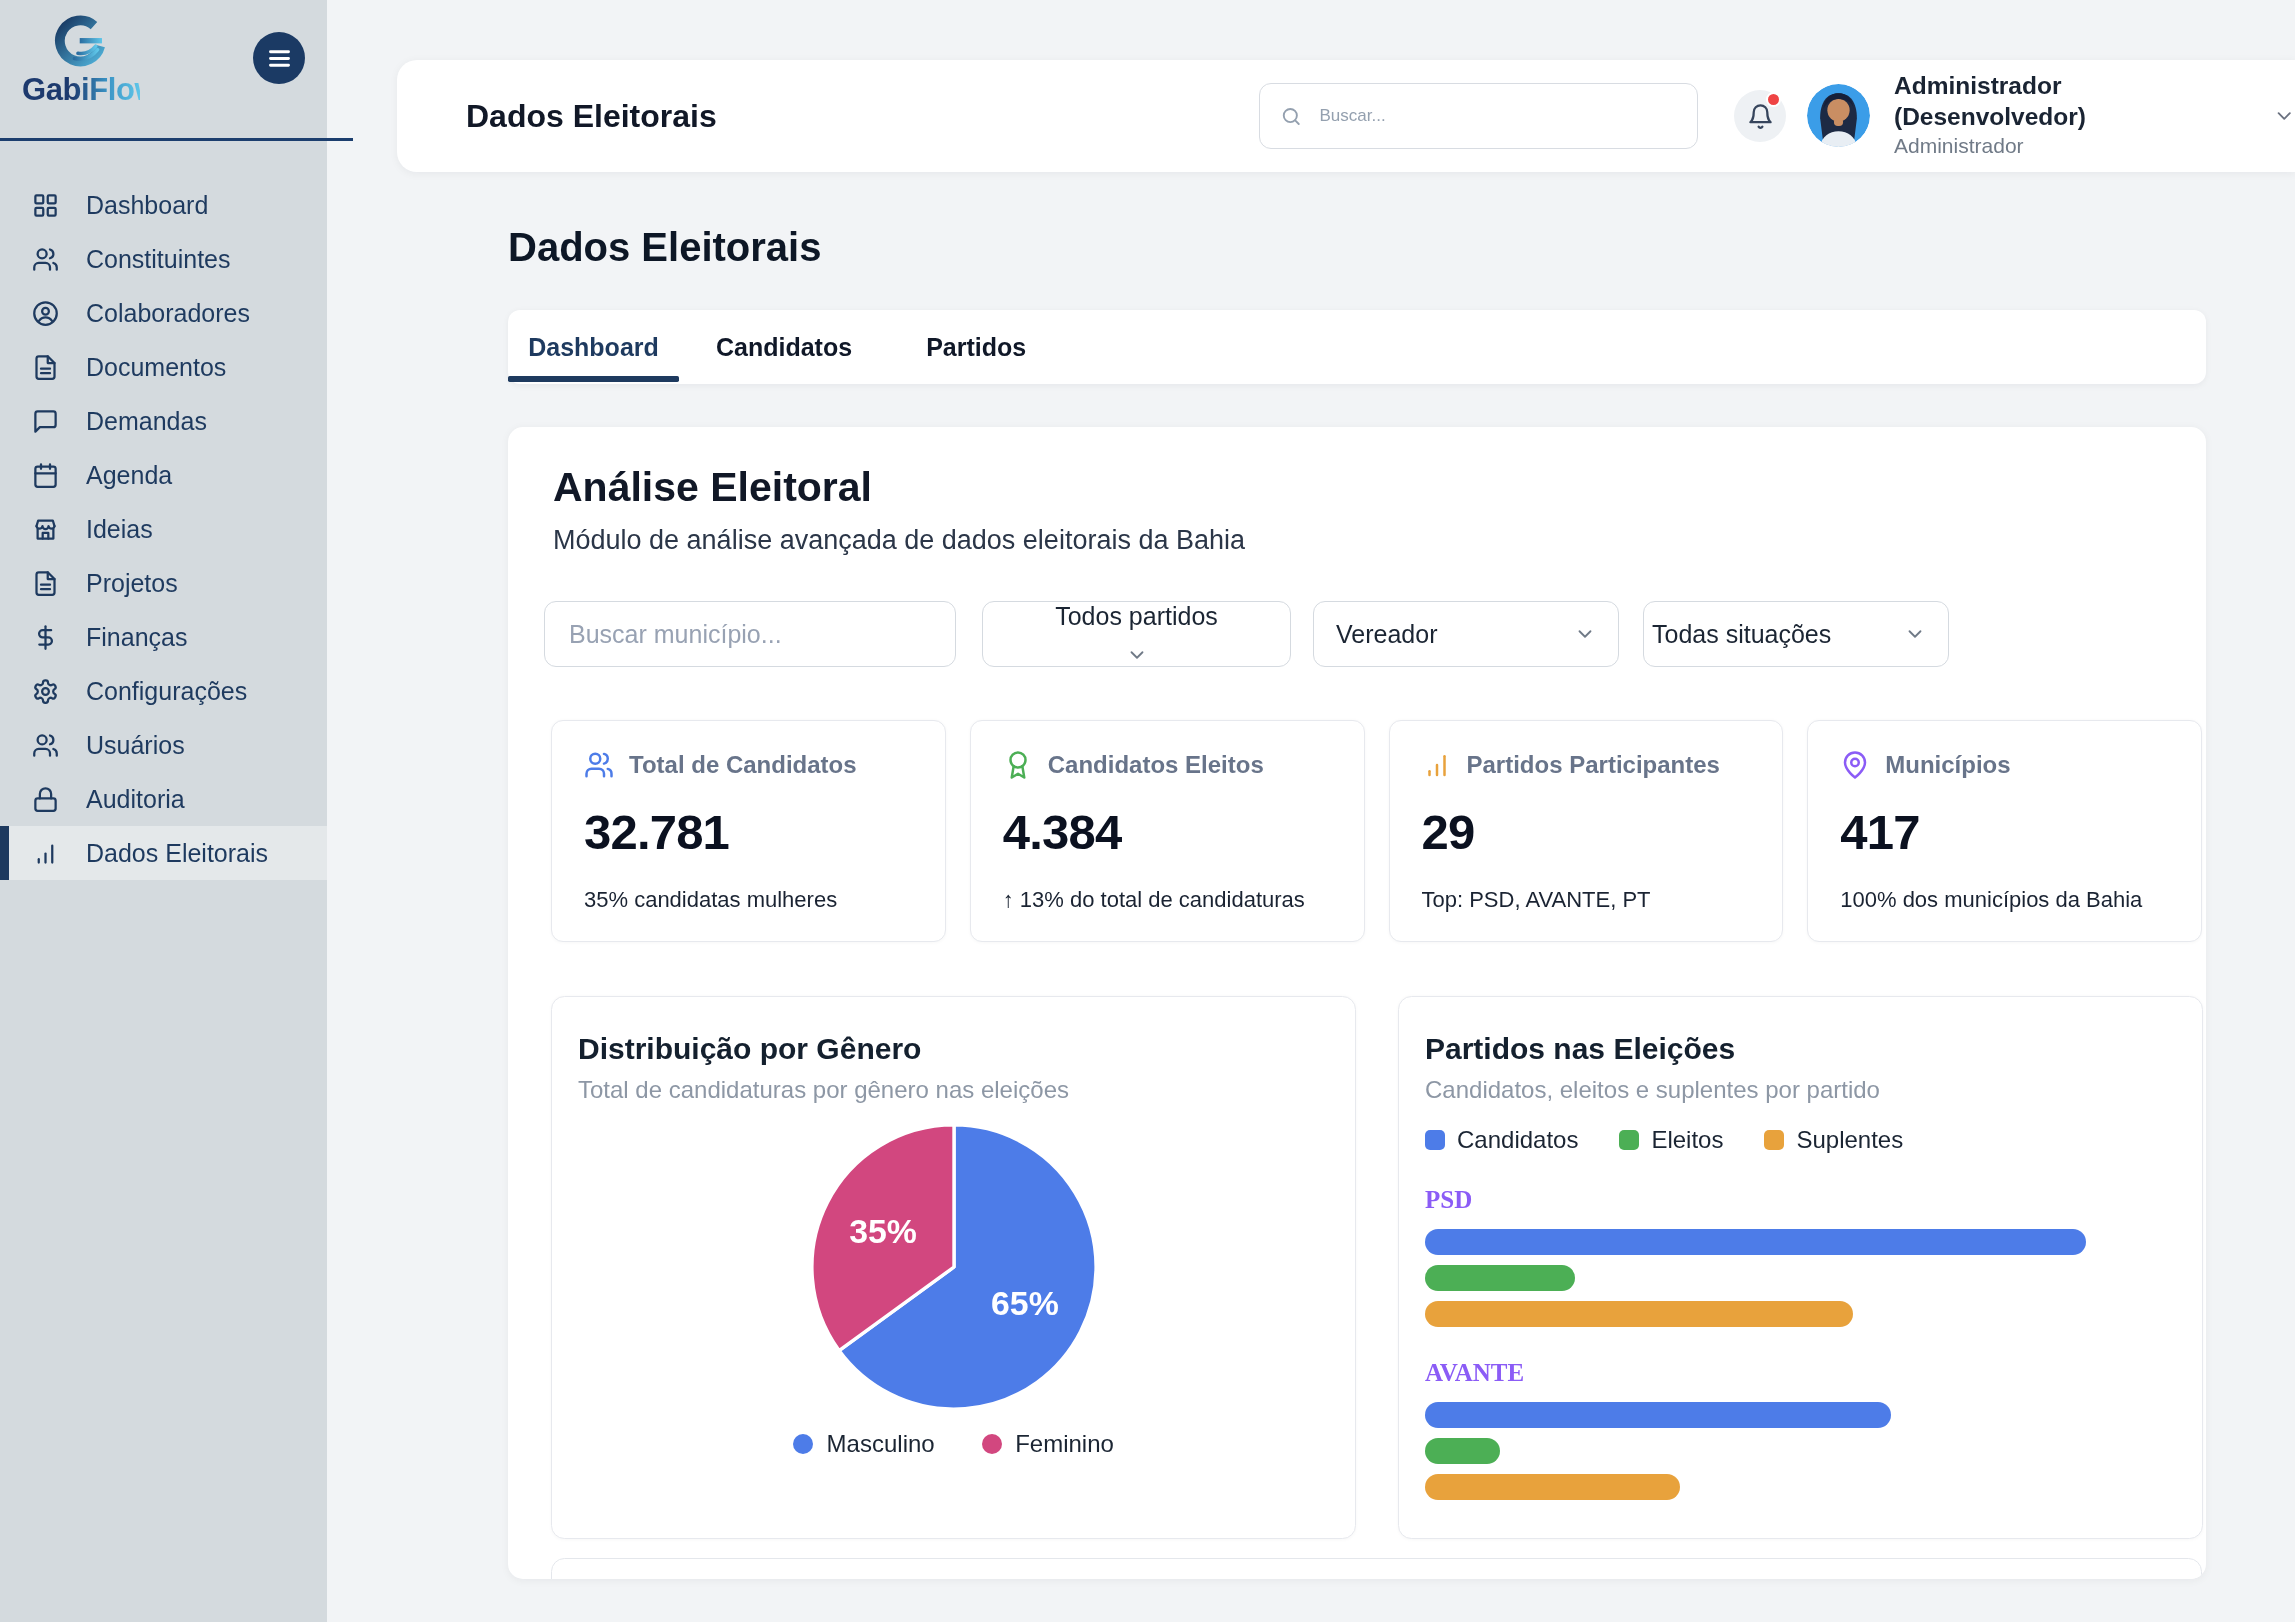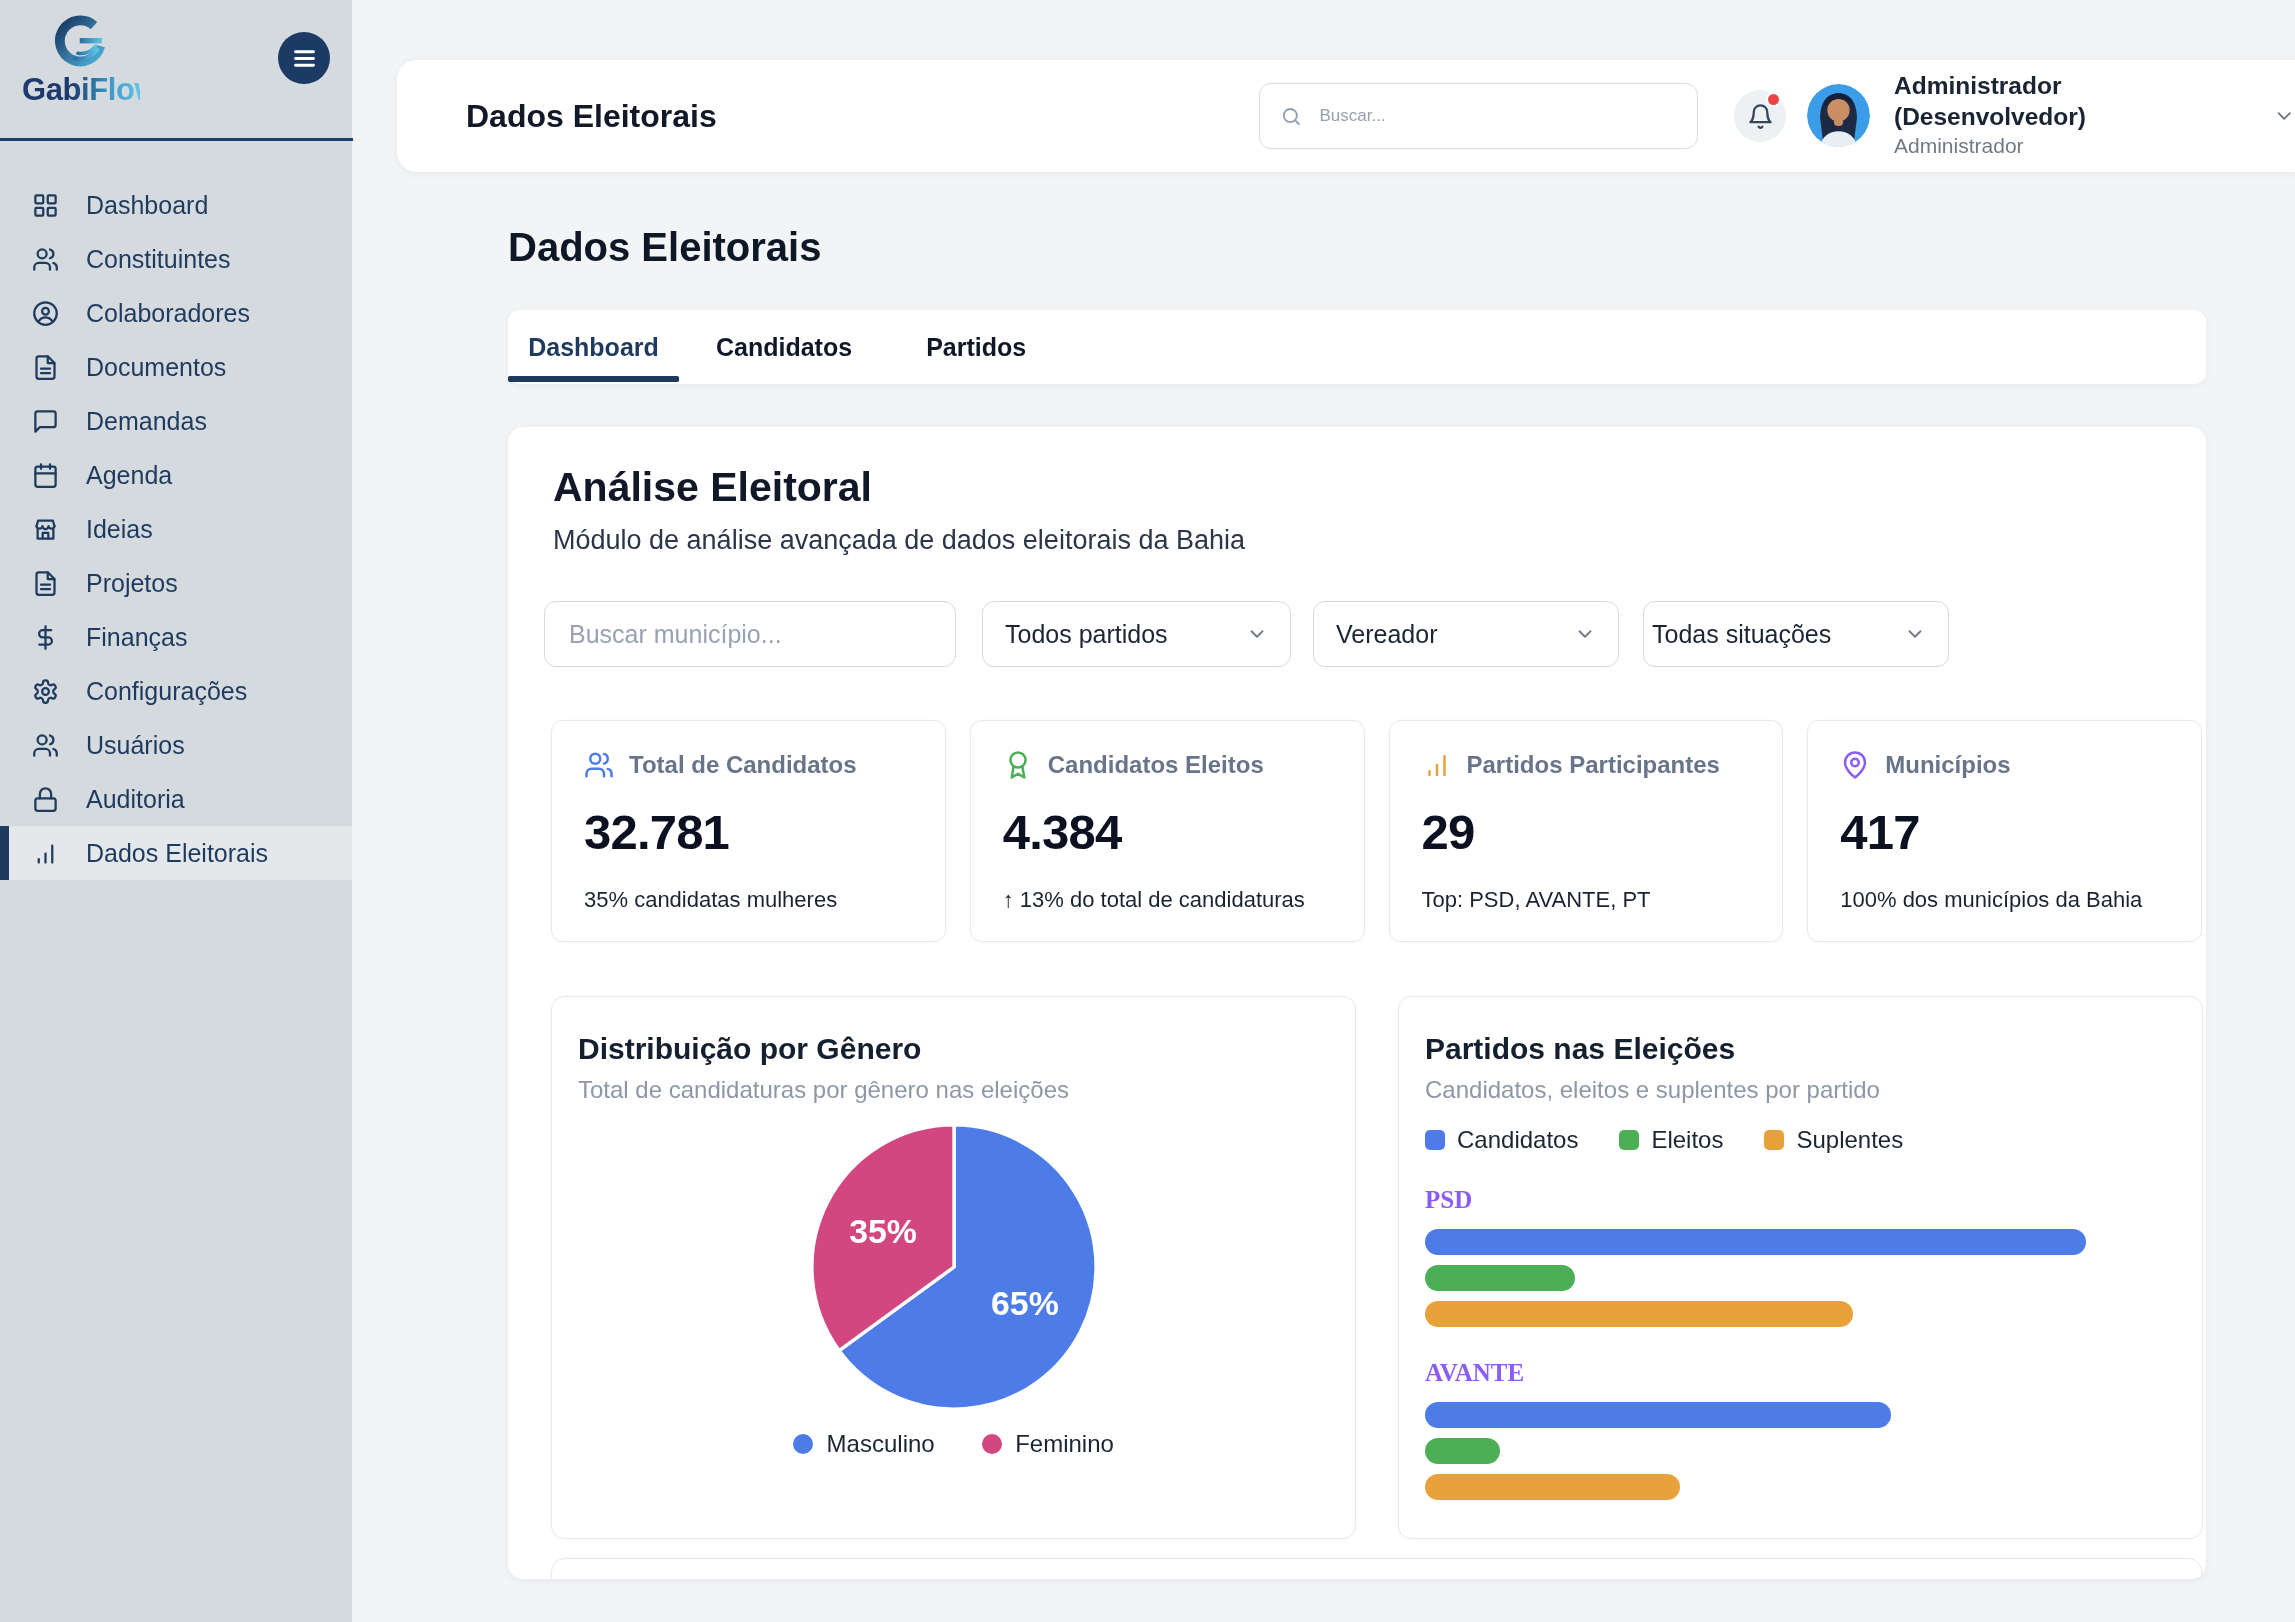--- a/index.html
+++ b/index.html
@@ -7,21 +7,21 @@
   body {
     font-family:"Liberation Sans", sans-serif;
     background:#f2f4f6;
     color:#101828;
     position:relative;
   }
   svg { display:block; }
 
   
   .sidebar {
-    position:absolute; left:0; top:0; width:352px; height:1623px;
+    position:absolute; left:0; top:0; width:327px; height:1623px;
     background:#d4dade;
   }
   .logo-area { position:relative; height:138px; }
   .logo-stack { position:absolute; left:22px; top:13.5px; width:118px; text-align:center; }
   .logo-mark { margin:0 auto; }
   .logo-text {
     font-size:31px; font-weight:700; letter-spacing:-0.4px;
     background:linear-gradient(90deg,#1d3a6e 0%,#1d3a6e 42%,#3a93c4 72%,#5fc6e9 100%);
     -webkit-background-clip:text; background-clip:text; color:transparent;
     margin-top:1.7px;
@@ -103,21 +103,21 @@
     border:1.7px solid #d5dae0; border-radius:12px; padding:0 24px; font-size:25px;
     color:#101828; outline:none; font-family:"Liberation Sans", sans-serif; background:#fff;
   }
   .f-input::placeholder { color:#98a2b3; }
   .f-select {
     position:absolute; top:0; height:66px; border:1.7px solid #d5dae0; border-radius:12px;
     background:#fff; display:flex; align-items:center; justify-content:space-between;
     padding:0 22px; font-size:25px; color:#1b2533; cursor:pointer;
   }
   .f-select .chev { color:#707a87; }
-  .fs1 { left:474px; width:309px; }
+  .fs1 { left:474px; width:309px;flex-direction:column; }
   .fs2 { left:805px; width:306px; }
   .fs3 { left:1135px; width:306px;padding-left:8px; }
 
   
   .stats { position:absolute; left:43px; top:293px; width:1651px; height:222px; display:flex; gap:24px; }
   .stat-card {
     width:395px; height:222px; background:#fff; border:1.7px solid #e7e9ee; border-radius:12px;
     padding:29px 32px; box-shadow:0 0.8px 3.4px rgba(16,24,40,.03);
   }
   .stat-top { display:flex; align-items:center; gap:15px; }

